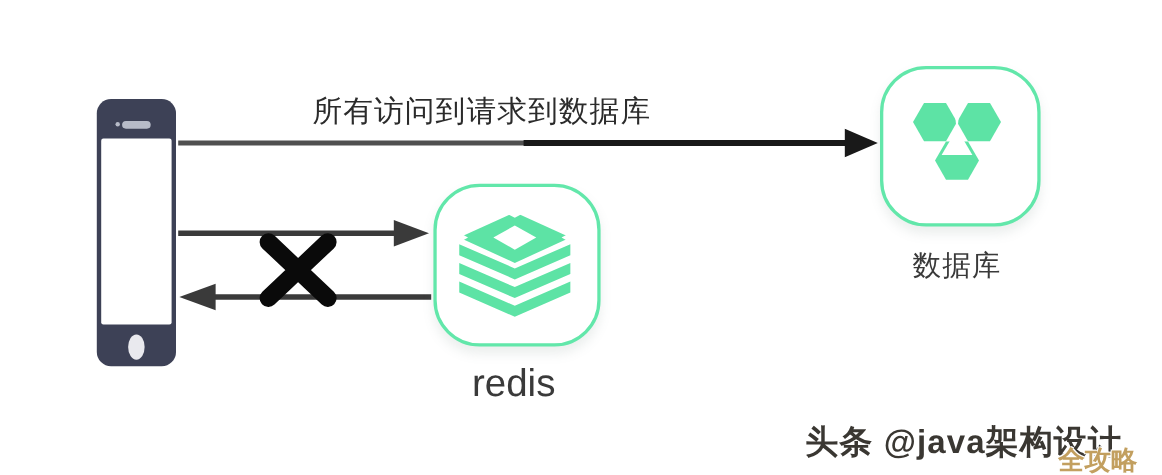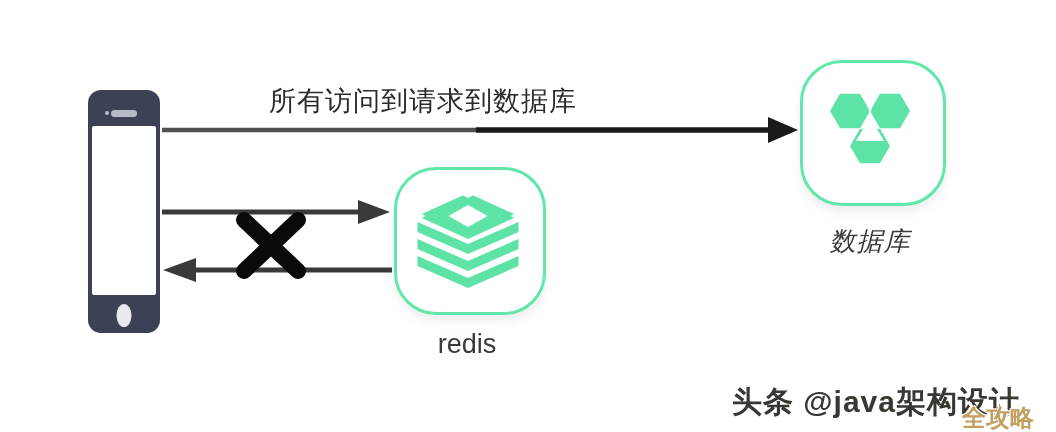--- a/index.html
+++ b/index.html
@@ -28,23 +28,23 @@
   .squircle.redis{left:394px;top:167px;width:146px;height:142px;}
   .squircle.db{left:800px;top:60px;width:140px;height:140px;}
   .squircle svg{position:absolute;}
   .green{fill:var(--accent-green,#5de3a5);}
   .white{fill:#ffffff;}
 
   
   .node-label{position:absolute;color:var(--label-text,#3a3a3a);text-align:center;
     font-size:26px;letter-spacing:1px;}
   .label-user{left:88px;top:342px;width:72px;}
-  .label-redis{left:394px;top:329px;width:146px;font-size:27px;letter-spacing:0;}
-  .label-db{left:800px;top:224px;width:140px;font-style:italic;}
-  .flow-label{position:absolute;left:269px;top:83px;width:320px;
+  .label-redis{left:394px;top:329px;width:146px;font-size:35px;letter-spacing:0;}
+  .label-db{left:800px;top:224px;width:140px;}
+  .flow-label{position:absolute;left:284px;top:83px;width:320px;
     color:var(--flow-text,#2b2b2b);font-size:27px;letter-spacing:1px;white-space:nowrap;}
 
   
   .arrow-line{stroke:var(--arrow,#3a3a3a);stroke-width:5;}
   .arrow-head{fill:var(--arrow,#3a3a3a);}
   .cross{stroke:var(--cross,#0a0a0a);stroke-width:16;stroke-linecap:round;fill:none;}
 
   
   .watermark{position:absolute;right:24px;top:382px;height:50px;opacity:.94;}
   .wm-text{font-size:30px;font-weight:700;color:var(--watermark-text,#2e2b26);

